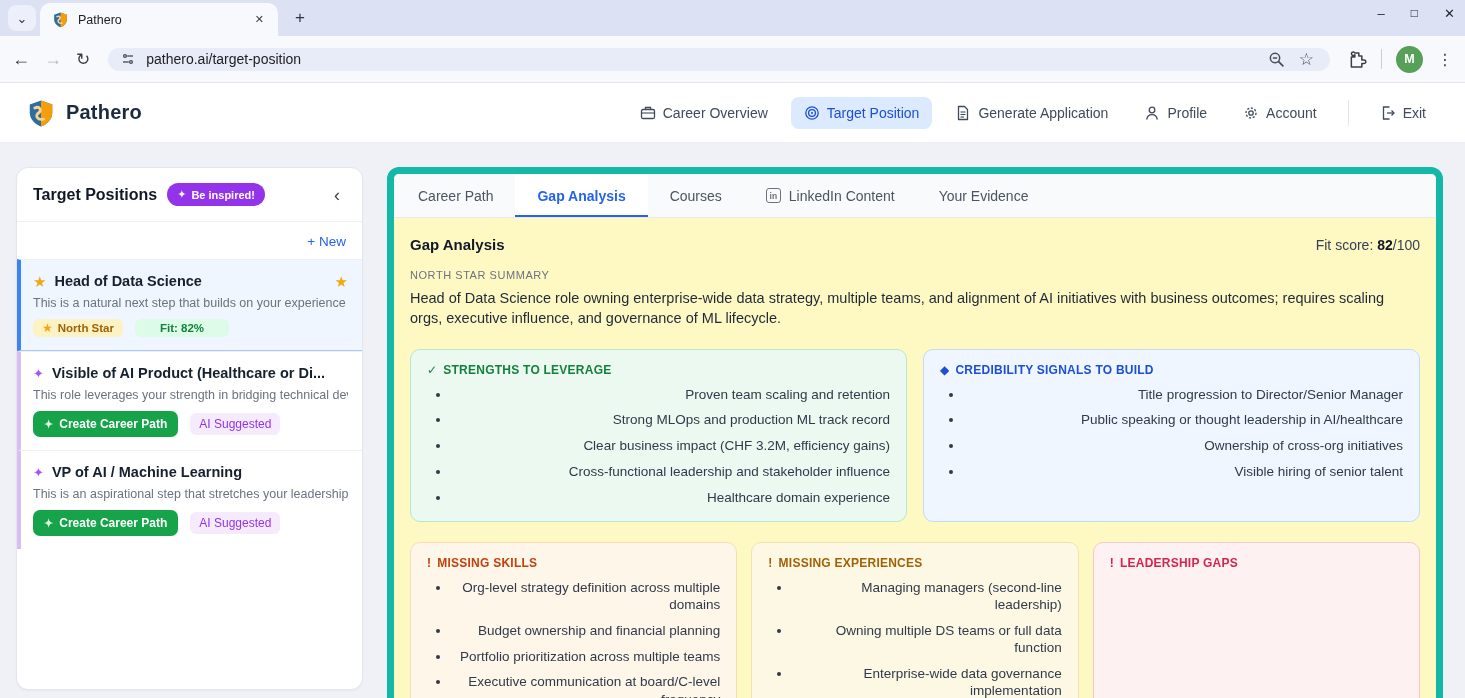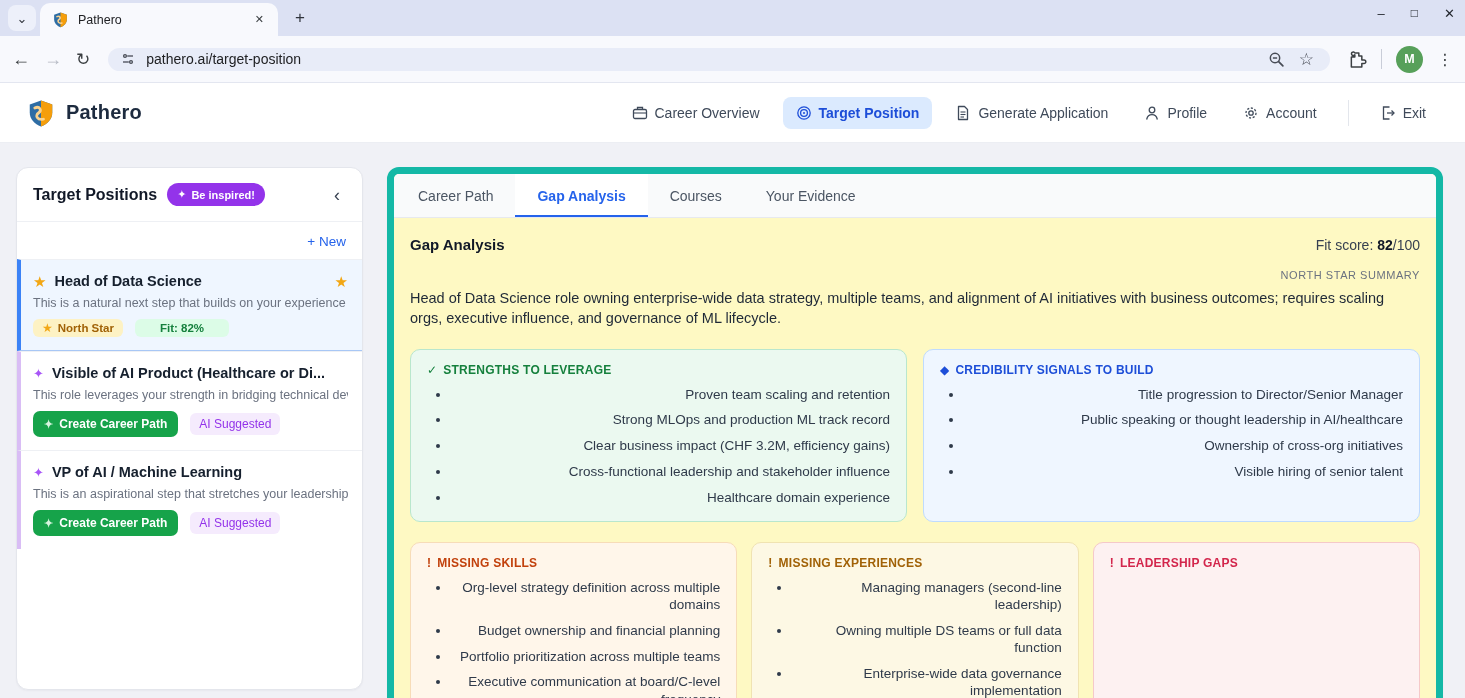--- a/index.html
+++ b/index.html
@@ -73,21 +73,21 @@
   }
   .brand { display: flex; align-items: center; gap: 10px; }
   .brand-logo { width: 30px; height: 30px; }
   .brand-name { font-size: 20px; font-weight: 700; color: #1d2b3f; letter-spacing: .2px; }
   .main-nav { margin-left: auto; display: flex; align-items: center; gap: 10px; }
   .nav-item {
     display: flex; align-items: center; gap: 7px; padding: 8px 13px;
     border-radius: 8px; font-size: 14px; color: #3f4a5a; cursor: pointer; white-space: nowrap;
   }
   .nav-item svg { width: 16px; height: 16px; }
-  .nav-item.active { background: #dbeafe; color: #1d4ed8; font-weight: 700; }
+  .nav-item.active { background: #dbeafe; color: #1d4ed8; font-weight: 400; }
   .nav-divider { width: 1px; height: 26px; background: #e3e6ec; margin: 0 8px; }
 
   
   .page {
     display: flex; gap: 24px; padding: 24px 22px 0 16px; height: 693px;
   }
 
   
   .sidebar {
     width: 347px; flex: 0 0 347px; background: #fff;
@@ -146,21 +146,21 @@
   .li-icon {
     width: 15px; height: 15px; border: 1.4px solid #6b7280; border-radius: 3px;
     font-size: 8.5px; color: #6b7280; display: flex; align-items: center; justify-content: center; font-weight: 700;
   }
 
   .panel-content { padding: 18px 16px 20px; }
   .content-head { display: flex; align-items: baseline; justify-content: space-between; }
   .content-title { font-size: 15px; font-weight: 700; color: #111827; }
   .fit-score { font-size: 14px; color: #374151; }
   .fit-score b { color: #111827; }
-  .summary-label { margin-top: 16px; font-size: 11px; letter-spacing: .05em; color: #6b7280; font-weight: 500; text-align: right; }
+  .summary-label { margin-top: 16px; font-size: 11px; letter-spacing: .05em; color: #6b7280; font-weight: 500; }
   .summary-text { margin-top: 7px; font-size: 14.5px; color: #1f2937; line-height: 1.4; max-width: 1030px; }
 
   .cards-row-2 { display: grid; grid-template-columns: 1fr 1fr; gap: 16px; margin-top: 20px; }
   .cards-row-3 { display: grid; grid-template-columns: 1fr 1fr 1fr; gap: 14px; margin-top: 20px; }
   .gap-card { border-radius: 10px; padding: 13px 16px 15px; }
   .gap-card-title { font-size: 12px; font-weight: 700; letter-spacing: .02em; display: flex; gap: 6px; align-items: baseline; }
   .gap-card ul { margin: 9px 0 0; padding-left: 24px; text-align: right; }
   .gap-card li { font-size: 13.5px; color: #2f3a4a; line-height: 1.28; margin: 0 0 8.5px; }
   .gap-card li:last-child { margin-bottom: 0; }
 
@@ -363,20 +363,24 @@
       <div class="ptab">
           <span>Career Path</span>
         </div>
       <div class="ptab active">
           <span>Gap Analysis</span>
         </div>
       <div class="ptab">
           <span>Courses</span>
         </div>
       <div class="ptab">
+        <span class="li-icon">in</span>
+        <span>LinkedIn Content</span>
+      </div>
+      <div class="ptab">
           <span>Your Evidence</span>
         </div>
     </div>
 
     <div class="panel-content">
       <div class="content-head">
         <span class="content-title">Gap Analysis</span>
         <span class="fit-score">
           <span>Fit score:</span>
           <b>82</b><span>/100</span>

